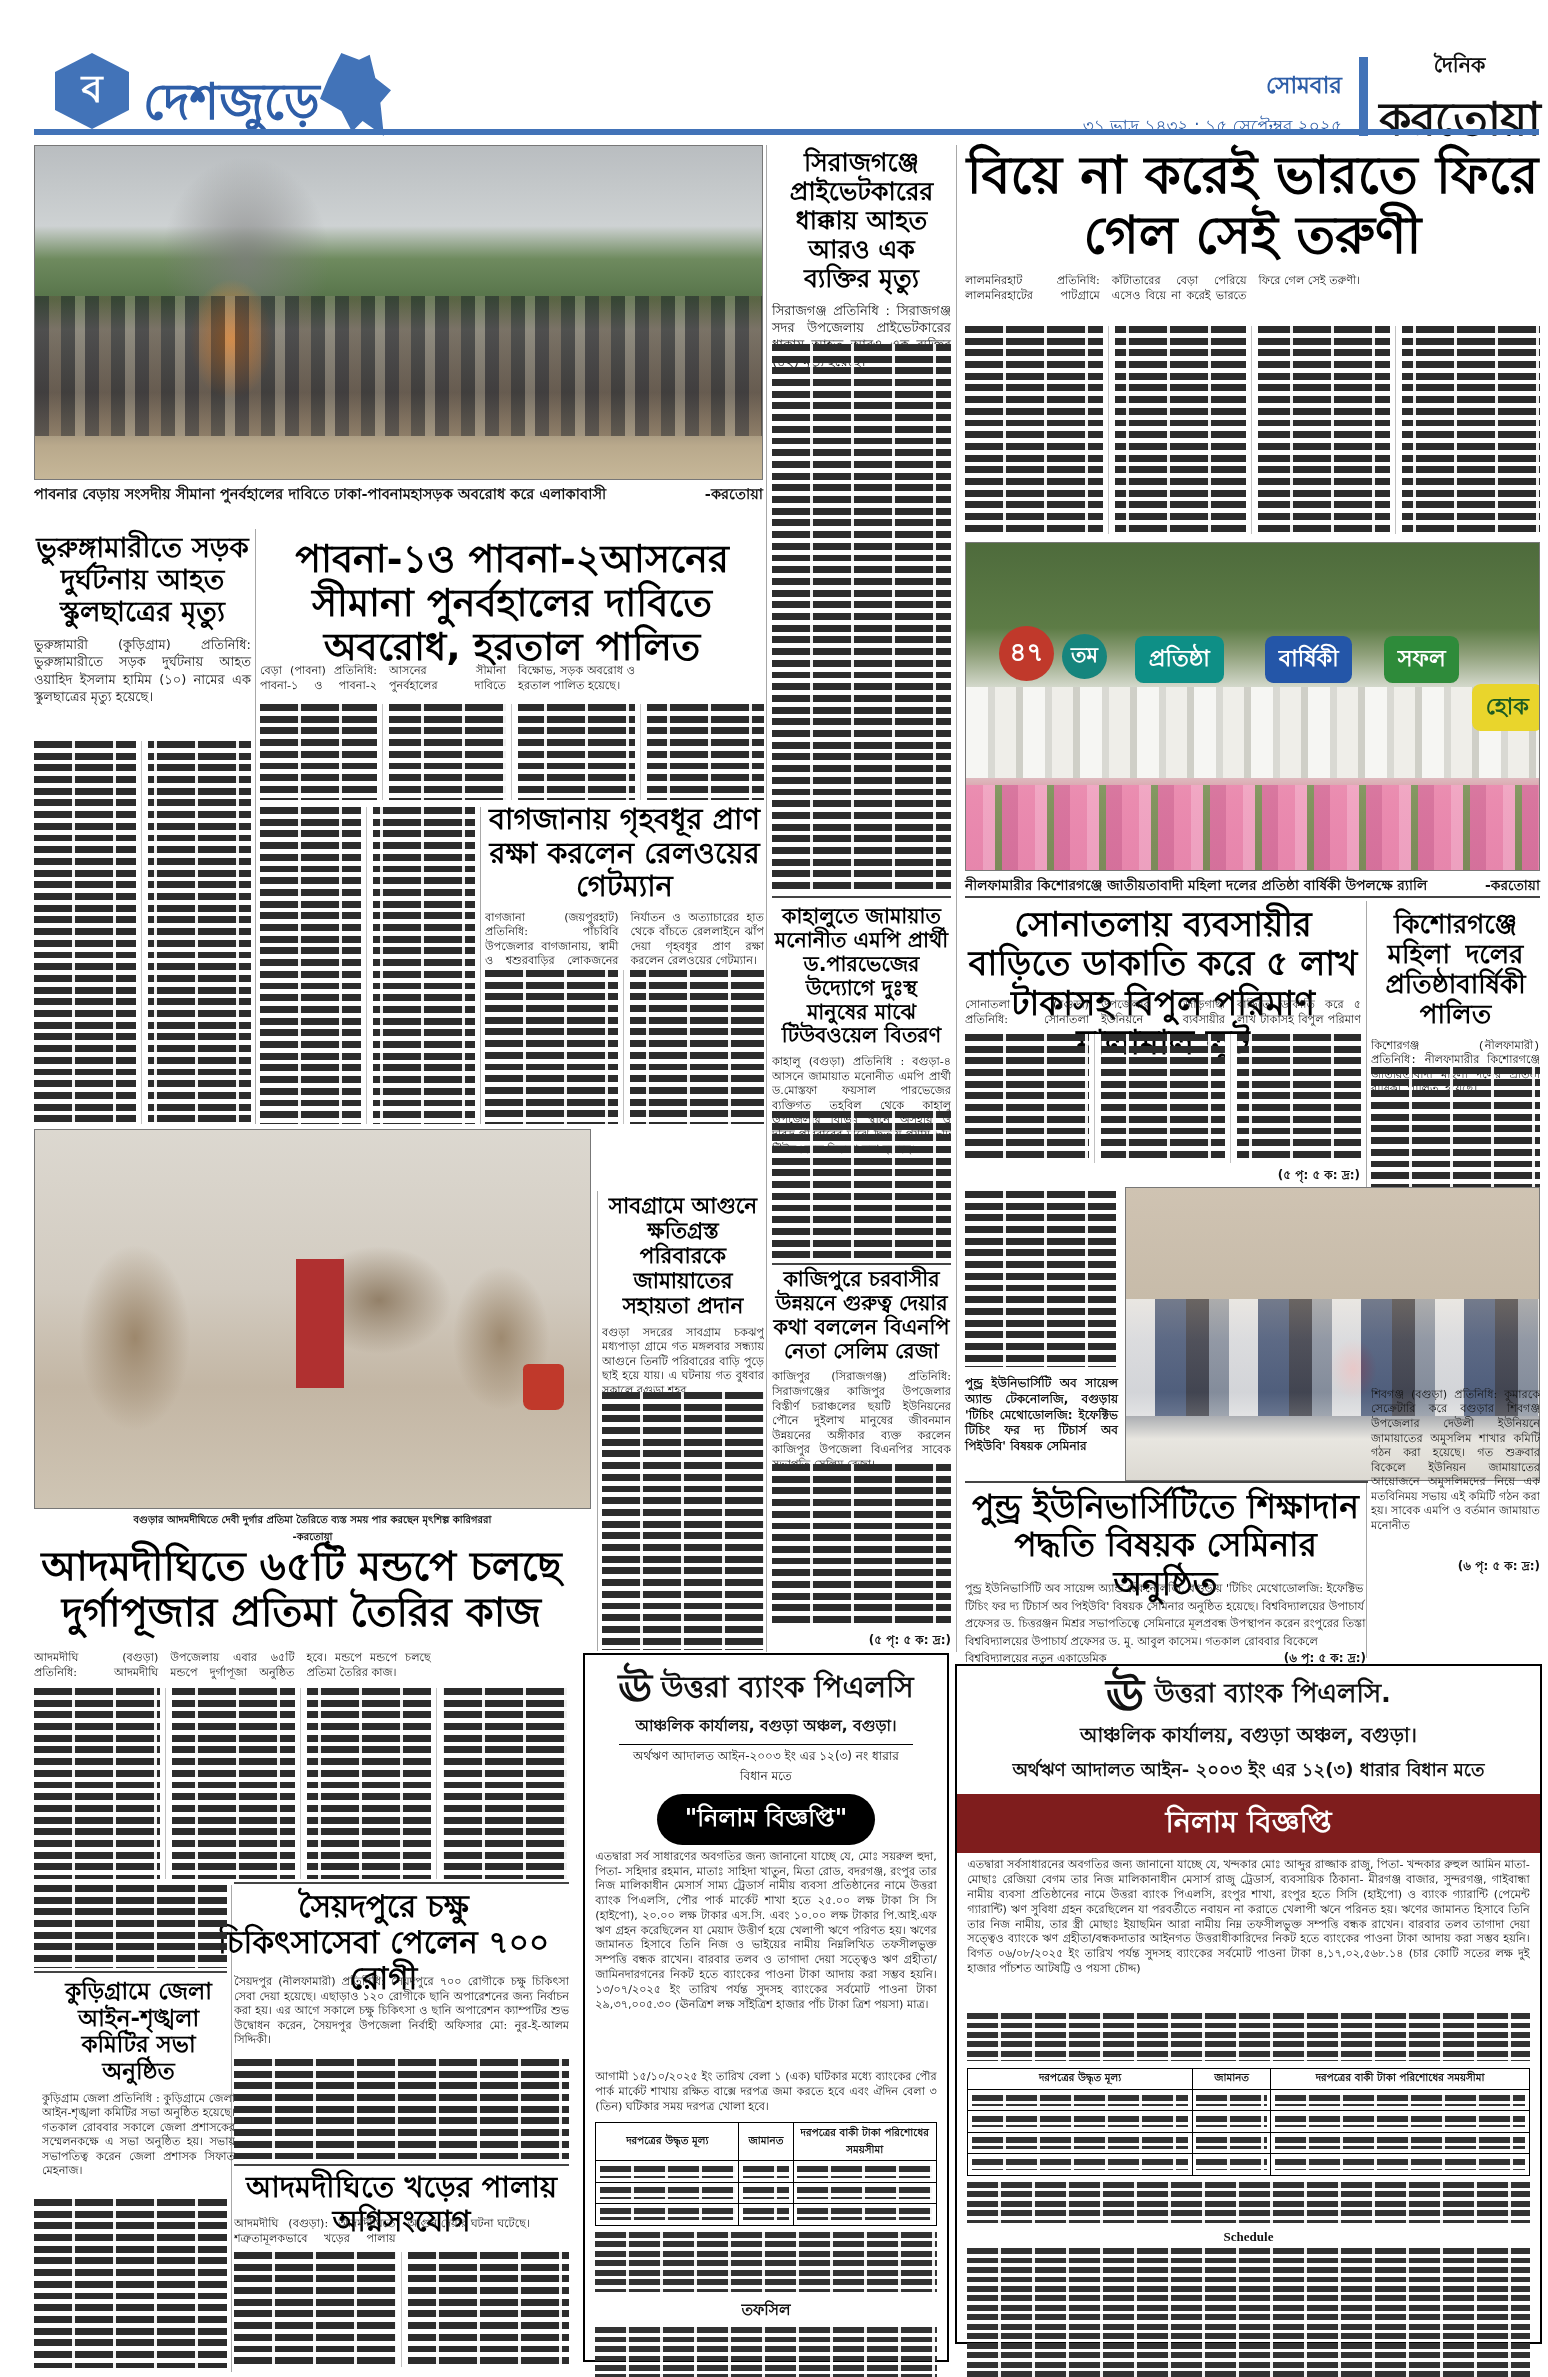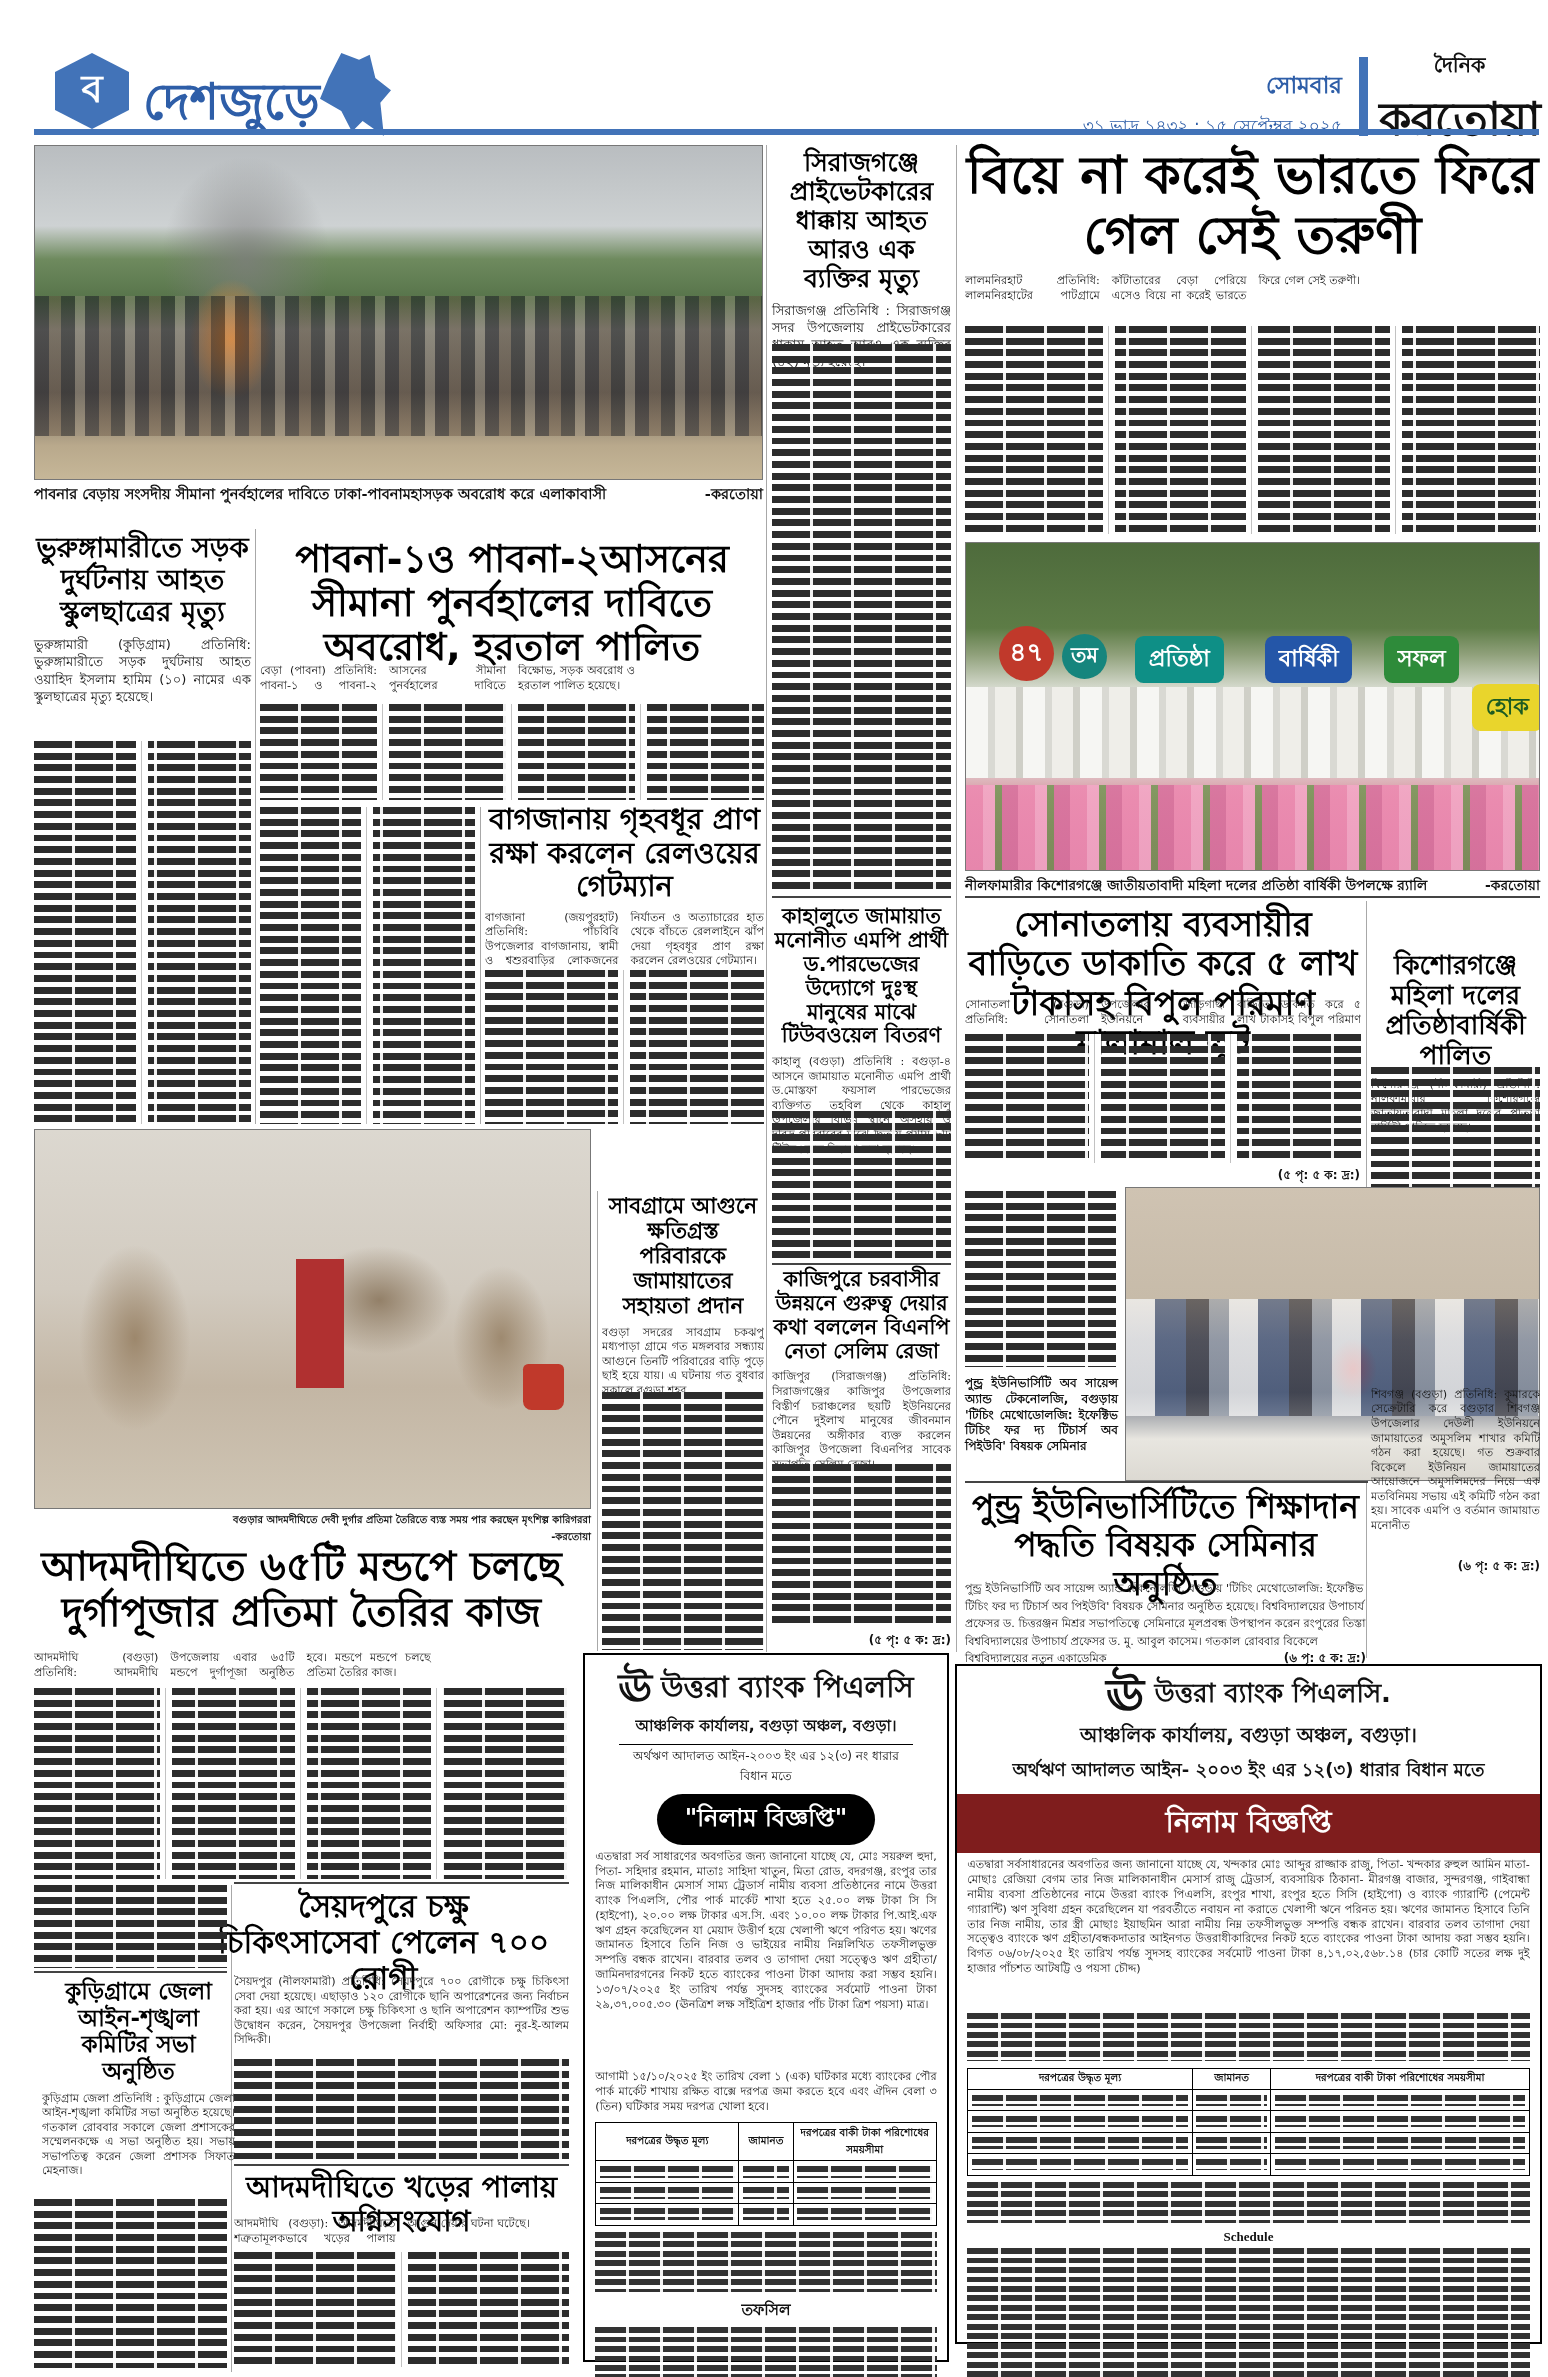--- a/index.html
+++ b/index.html
@@ -2,21 +2,21 @@
 <html lang="bn" style="font-size:13.8px"><head>
 <meta charset="utf-8">
 <style>
   html,body{margin:0;padding:0;background:#ffffff;}
   body{width:1548px;height:2377px;position:relative;overflow:hidden;
        font-family:"DejaVu Sans","Liberation Sans",sans-serif;color:#111;}
   .a{position:absolute;}
   .hl{font-weight:bold;color:#000;text-align:center;line-height:1.16;}
   .snip{font-size:13px;line-height:1.32;text-align:justify;color:#161616;}
   .small{font-size:11.2px;line-height:1.3;}
-  .cap{font-weight:bold;font-size:14.6px;display:flex;justify-content:space-between;align-items:flex-end;}
+  .cap{font-weight:bold;font-size:14.6px;display:flex;justify-content:space-between;align-items:center;}
   .cont{font-weight:bold;font-size:12px;text-align:right;}
   
   .tf{background:
       repeating-linear-gradient(90deg, transparent 0 38px, rgba(255,255,255,.93) 38px 41px),
       repeating-linear-gradient(180deg, #2c2c2c 0 6.9px, transparent 6.9px 11.7px);}
   .tf.fine{background:
       repeating-linear-gradient(90deg, transparent 0 31px, rgba(255,255,255,.93) 31px 34px),
       repeating-linear-gradient(180deg, #333 0 5.6px, transparent 5.6px 9.5px);}
   .colgap{position:absolute;top:0;bottom:0;width:12px;background:#fff;}
   .colgap::after{content:"";position:absolute;left:5.2px;top:0;bottom:0;width:0.9px;background:#c2c2c2;}
@@ -158,21 +158,21 @@
 
 <div class="a hl" style="left:965px;top:905px;width:396px;font-size:34px;">সোনাতলায় ব্যবসায়ীর বাড়িতে ডাকাতি করে ৫ লাখ টাকাসহ বিপুল পরিমাণ মালামাল লুট</div>
 <div class="a snip small" style="left:965px;top:998px;width:396px;height:34px;overflow:hidden;column-count:3;column-gap:12px;">সোনাতলা (বগুড়া) প্রতিনিধি: সোনাতলা উপজেলার জোড়গাছা ইউনিয়নে ব্যবসায়ীর বাড়িতে ডাকাতি করে ৫ লাখ টাকাসহ বিপুল পরিমাণ মালামাল লুট করা হয়েছে।</div>
 <div class="a tf" style="left:965px;top:1034px;width:396px;height:129px;">
   <i class="colgap" style="left:124px;"></i>
     <i class="colgap" style="left:260px;"></i>
 </div>
 <div class="a cont" style="left:1197px;top:1166px;width:163px;">(৫ পৃ: ৫ ক: দ্র:)</div>
 <div class="a tf" style="left:965px;top:1191px;width:151px;height:176px;"></div>
 
-<div class="a" style="left:1371px;top:950px;width:169px;">
+<div class="a" style="left:1371px;top:911px;width:169px;font-family:Liberation Mono, monospace;">
   <div class="hl" style="font-size:26px;">কিশোরগঞ্জে মহিলা দলের প্রতিষ্ঠাবার্ষিকী পালিত</div>
   <div class="snip small" style="margin-top:6.9px;height:72px;overflow:hidden;">কিশোরগঞ্জ (নীলফামারী) প্রতিনিধি: নীলফামারীর কিশোরগঞ্জে জাতীয়তাবাদী মহিলা দলের প্রতিষ্ঠা বার্ষিকী পালিত হয়েছে।</div>
 </div>
 <div class="a tf" style="left:1371px;top:1067px;width:169px;height:284px;"></div>
 <div class="a cont" style="left:1371px;top:1354px;width:169px;">(৫ পৃ: ৫ ক: দ্র:)</div>
 <div class="a hrule" style="left:1371px;top:1375px;width:169px;"></div>
 
 <div class="a photo" style="left:34px;top:1129px;width:557px;height:380px;
   background:
    radial-gradient(77px 129px at 18% 55%, rgba(154,132,104,.95), rgba(154,132,104,0) 72%),

